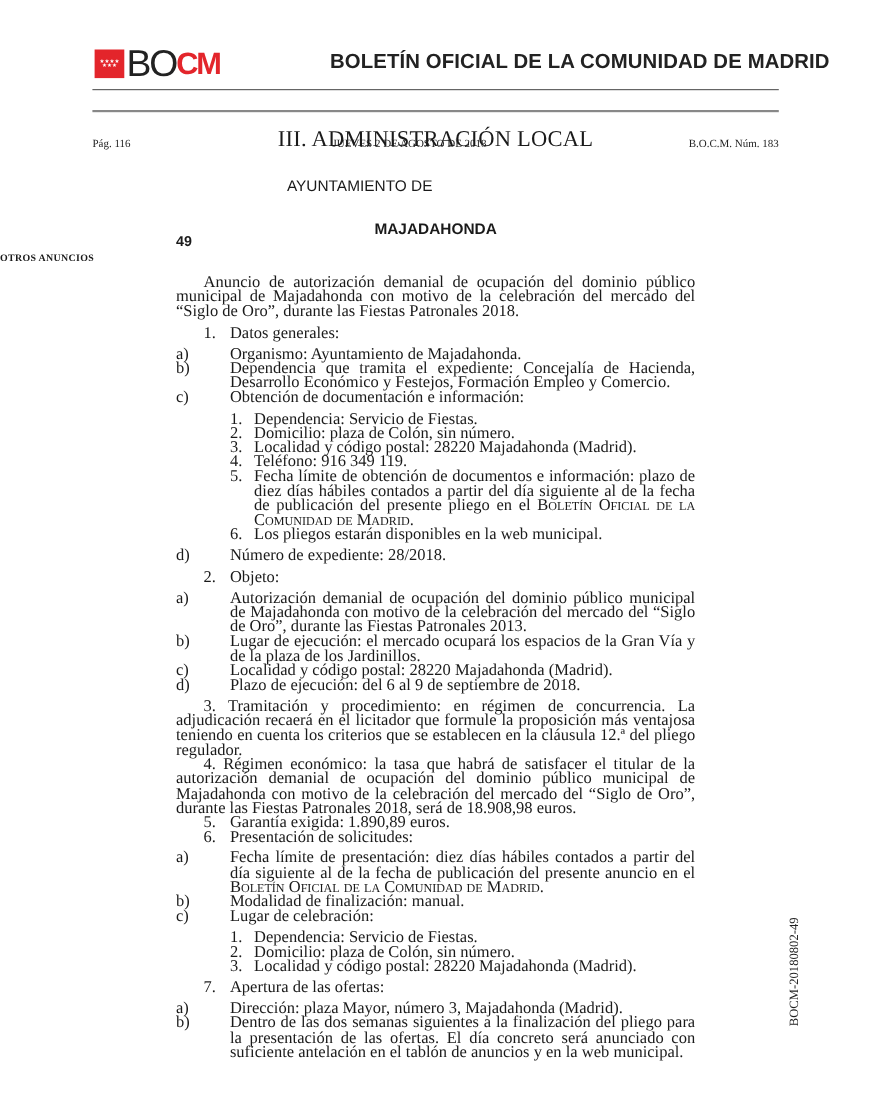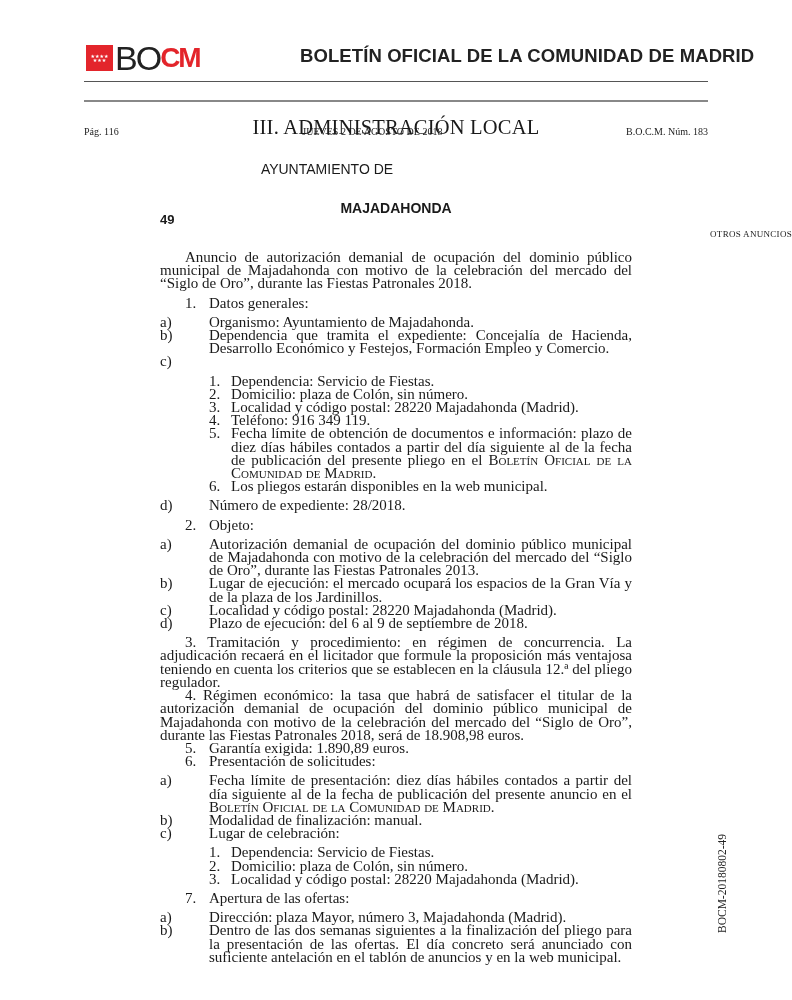--- a/index.html
+++ b/index.html
@@ -15,21 +15,21 @@
   .logo-cm { font-size: 28px; color: #e3252b; font-weight: bold; letter-spacing: -2px; line-height: 28px; }
   .masthead { position: absolute; left: 300px; top: 45px; font-size: 18.5px; font-weight: bold; color: #222; letter-spacing: 0.1px; }
   .rule-top { position: absolute; left: 84px; width: 624px; top: 81px; height: 1px; background: #555; }
   .runhead { position: absolute; left: 84px; width: 624px; top: 86px; font-size: 10px; display: flex; justify-content: space-between; color: #222; margin-top: 40px; }
   .rule-bot { position: absolute; left: 84px; width: 624px; top: 100px; height: 2px; background: #888; }
 
   .section-title { position: absolute; left: 0; width: 792px; text-align: center; top: 116px; font-size: 20.5px; font-weight: normal; letter-spacing: 0.2px; }
   .ayto { position: absolute; left: 0; width: 654px; text-align: center; top: 161px; font-size: 14px; }
   .num { position: absolute; left: 160px; top: 200px; font-size: 13px; font-weight: bold; margin-top: 12px; }
   .muni { position: absolute; left: 0; width: 792px; text-align: center; top: 200px; font-size: 14px; font-weight: bold; }
-  .otros { position: absolute; left: 0; width: 792px; text-align: right; top: 229px; font-size: 9px; letter-spacing: 0.3px; }
+  .otros { position: absolute; left: 0; width: 792px; text-align: left; top: 229px; font-size: 9px; letter-spacing: 0.3px; font-weight: bold; }
 
   
   .body { position: absolute; left: 160px; width: 472px; top: 251px; font-size: 15px; line-height: 13.2px; text-align: justify; }
   .p-indent { text-indent: 25px; }
   .row { display: flex; }
   .lbl { flex: 0 0 auto; }
   .txt { flex: 1 1 auto; text-align: justify; }
   .l1 { padding-left: 25px; }
   .l1 .lbl { width: 24px; }
   .la .lbl { width: 49px; padding-left: 0; text-indent: 0; }
@@ -78,20 +78,21 @@
   <div class="row la">
       <span class="lbl">a)</span>
       <span class="txt">Organismo: Ayuntamiento de Majadahonda.</span>
     </div>
   <div class="row la">
       <span class="lbl">b)</span>
       <span class="txt">Dependencia que tramita el expediente: Concejalía de Hacienda, Desarrollo Económico y Festejos, Formación Empleo y Comercio.</span>
     </div>
   <div class="row la">
       <span class="lbl">c)</span>
+      <span class="txt">Obtención de documentación e información:</span>
     </div>
   <div class="gap"></div>
   <div class="row l2">
       <span class="lbl">1.</span>
       <span class="txt">Dependencia: Servicio de Fiestas.</span>
     </div>
   <div class="row l2">
       <span class="lbl">2.</span>
       <span class="txt">Domicilio: plaza de Colón, sin número.</span>
     </div>

